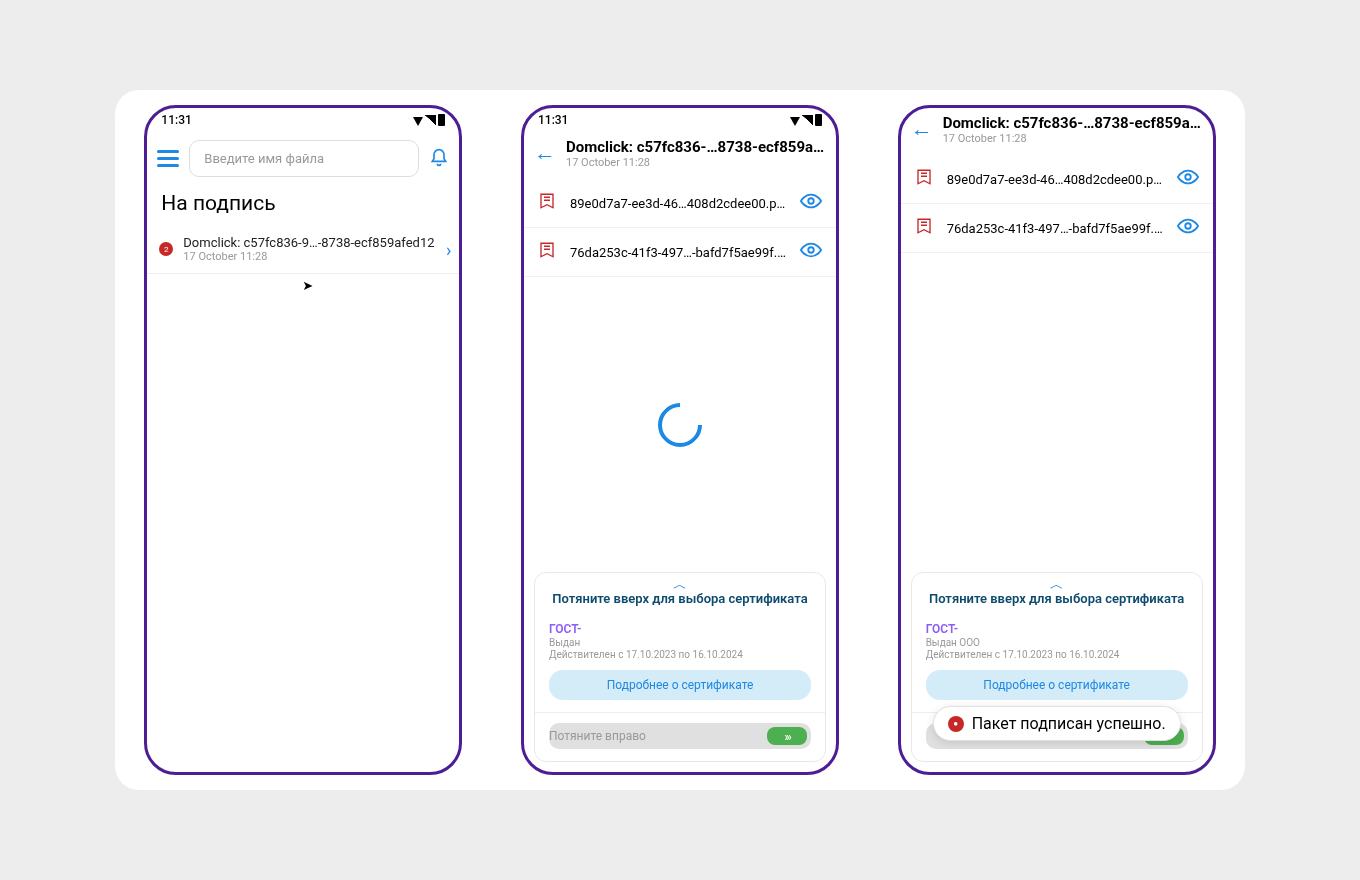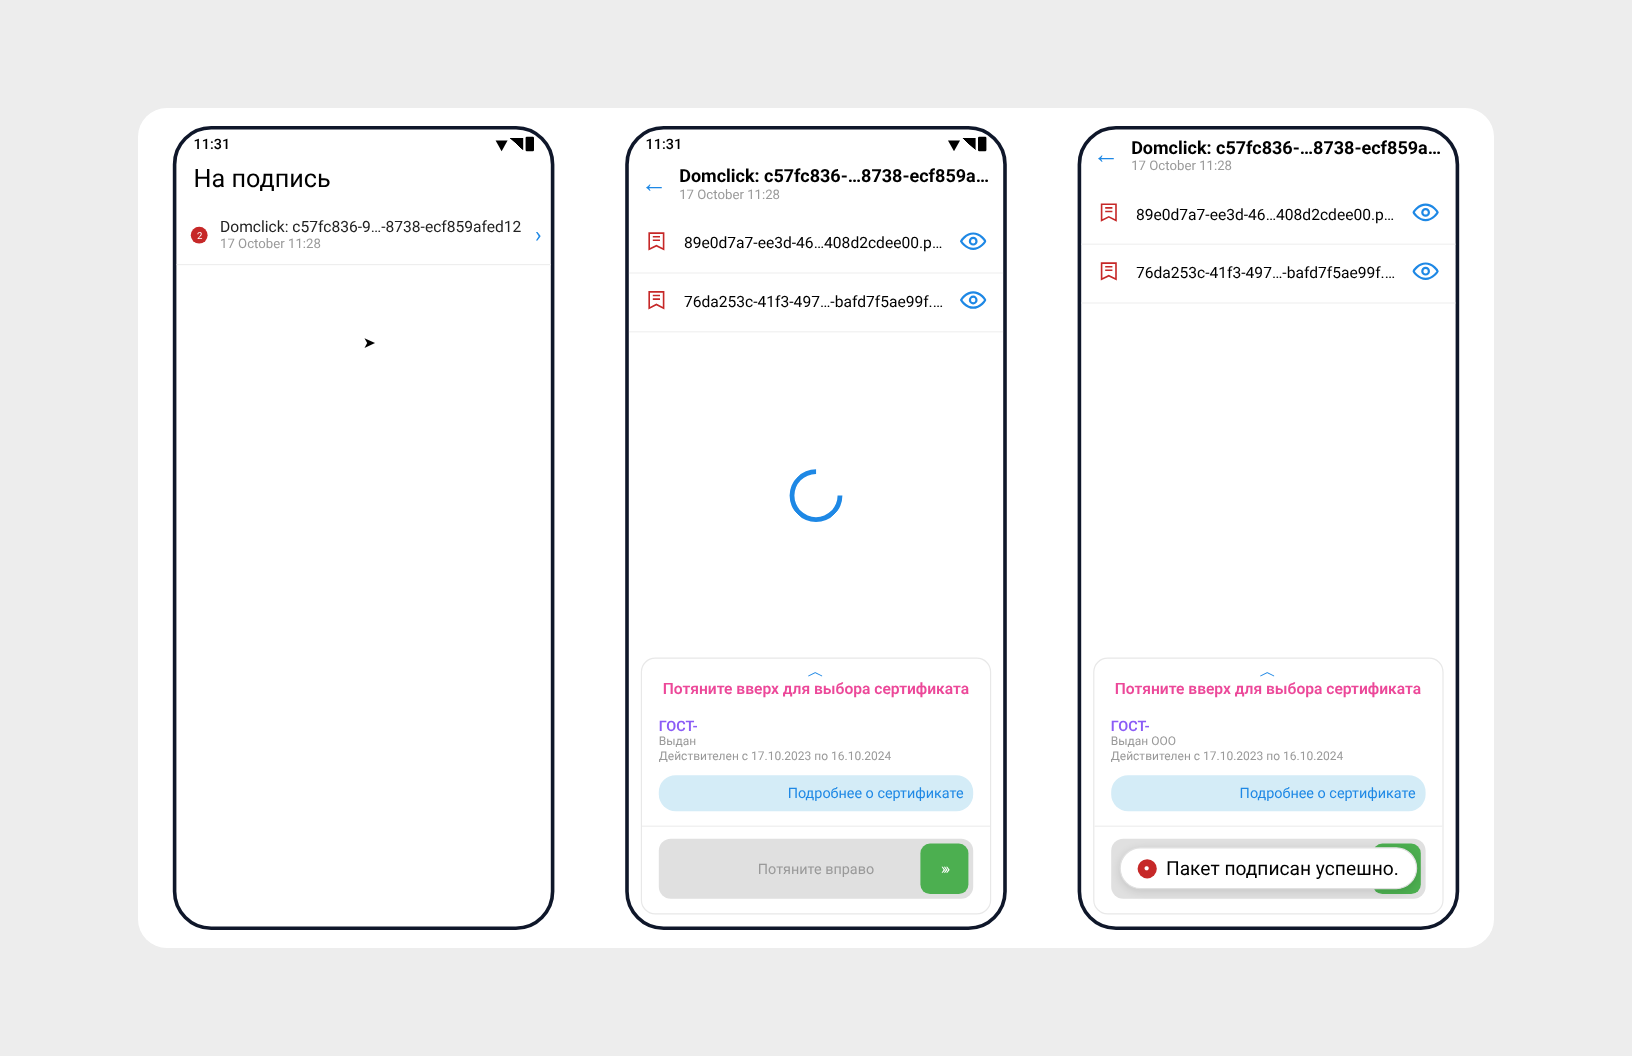--- a/index.html
+++ b/index.html
@@ -1,18 +1,18 @@
 <!DOCTYPE html>
 <html><head>
 <meta charset="utf-8">
 <style>
 *{box-sizing:border-box;margin:0;padding:0;font-family:-apple-system,BlinkMacSystemFont,'Segoe UI',Roboto,sans-serif}
 body{background:#ededed;width:1360px;height:880px;display:flex;align-items:center;justify-content:center}
 .canvas{background:#fff;border-radius:24px;width:1130px;height:700px;display:flex;justify-content:space-around;align-items:center;padding:20px 0}
-.phone{width:318px;height:670px;border:3px solid #0f172a;border-radius:32px;background:#fff;overflow:hidden;position:relative;display:flex;flex-direction:column}
+.phone{width:318px;height:670px;border:3px solid #4c1d95;border-radius:32px;background:#fff;overflow:hidden;position:relative;display:flex;flex-direction:column}
 .status-bar{height:24px;display:flex;justify-content:space-between;align-items:center;padding:2px 14px;font-size:12px;font-weight:500}
 .status-icons{display:flex;gap:2px;align-items:center}
 .tri{width:0;height:0;border-left:5px solid transparent;border-right:5px solid transparent;border-bottom:9px solid #000;transform:rotate(180deg) translateY(-1px)}
 .sig{width:11px;height:10px;background:linear-gradient(to top right,transparent 48%,#000 50%)}
 .bat{width:7px;height:12px;background:#000;border-radius:1px}
 .top-row{display:flex;align-items:center;padding:8px 10px;gap:10px}
 .hamburger{width:22px;display:flex;flex-direction:column;gap:4px;cursor:pointer}
 .hamburger span{height:3px;background:#1e88e5;border-radius:2px}
 .search{flex:1;border:1px solid #ddd;border-radius:10px;padding:10px 14px;font-size:13px;color:#999}
 .bell{width:20px;height:22px;position:relative}
@@ -34,47 +34,59 @@
 .file-icon svg{width:18px;height:20px;fill:none;stroke:#c62828;stroke-width:1.8}
 .file-name{flex:1;font-size:13px;white-space:nowrap;overflow:hidden;text-overflow:ellipsis}
 .eye{color:#1e88e5;cursor:pointer}
 .eye svg{width:22px;height:16px;fill:none;stroke:#1e88e5;stroke-width:2}
 .spinner-area{flex:1;display:flex;align-items:center;justify-content:center}
 .spinner{width:44px;height:44px;border:4px solid transparent;border-bottom-color:#1e88e5;border-left-color:#1e88e5;border-right-color:#1e88e5;border-radius:50%;transform:rotate(45deg)}
 .spacer{flex:1}
 .sheet{margin:0 10px 10px;border:1px solid #e8e8e8;border-radius:12px;overflow:hidden}
 .sheet-head{text-align:center;padding:4px 0 6px}
 .chev-up{color:#1e88e5;font-size:14px;line-height:1}
-.sheet-title{color:#ec4899;font-size:13px;font-weight:600}
+.sheet-title{color:#0c4a6e;font-size:13px;font-weight:600}
 .cert{padding:10px 14px 12px;border-bottom:1px solid #eee}
 .cert-name{font-size:12px;color:#8b5cf6;font-weight:600}
 .cert-line{font-size:10px;color:#999;margin-top:1px}
-.more-btn{margin-top:10px;background:#d4ecf7;color:#1e88e5;font-size:12px;padding:8px;border-radius:14px;text-align:right;cursor:pointer}
+.more-btn{margin-top:10px;background:#d4ecf7;color:#1e88e5;font-size:12px;padding:8px;border-radius:14px;text-align:center;cursor:pointer}
 .slide-area{padding:10px 14px 12px;position:relative}
-.slider{background:#e0e0e0;border-radius:10px;height:50px;position:relative;display:flex;align-items:center;justify-content:center}
+.slider{background:#e0e0e0;border-radius:10px;height:26px;position:relative;display:flex;align-items:center;}
 .slide-text{color:#999;font-size:12px}
 .slide-btn{position:absolute;right:4px;top:4px;bottom:4px;width:40px;background:#4caf50;border-radius:8px;display:flex;align-items:center;justify-content:center;color:#fff;font-size:13px;letter-spacing:-2px}
 .toast{position:absolute;bottom:20px;left:50%;transform:translateX(-50%);background:#fff;border:1px solid #e0e0e0;border-radius:18px;padding:7px 14px;display:flex;align-items:center;gap:8px;box-shadow:0 2px 8px rgba(0,0,0,0.12);white-space:nowrap;z-index:10}
 .toast-icon{width:16px;height:16px;background:#c62828;border-radius:50%;display:flex;align-items:center;justify-content:center;color:#fff;font-size:8px}
 .toast-text{font-size:16px}
 </style>
 </head>
 <body>
 
 <div class="canvas">
 
 <div class="phone">
   <div class="status-bar">
     <span>11:31</span>
     <div class="status-icons">
           <span class="tri"></span>
           <span class="sig"></span>
           <span class="bat"></span>
         </div>
   </div>
+  <div class="top-row">
+    <div class="hamburger">
+          <span></span>
+          <span></span>
+          <span></span>
+        </div>
+    <div class="search">Введите имя файла</div>
+    <div class="bell"><svg viewBox="0 0 24 24">
+            <path d="M6 8a6 6 0 0112 0v5l2 3H4l2-3V8z"></path>
+            <path d="M10 19a2 2 0 004 0"></path>
+          </svg></div>
+  </div>
   <div class="heading">На подпись</div>
   <div class="list-item">
     <div class="badge">2</div>
     <div class="item-text">
       <div class="item-title">Domclick: c57fc836-9…-8738-ecf859afed12</div>
       <div class="item-sub">17 October 11:28</div>
     </div>
     <div class="chev">›</div>
   </div>
   <div class="cursor">➤</div>

